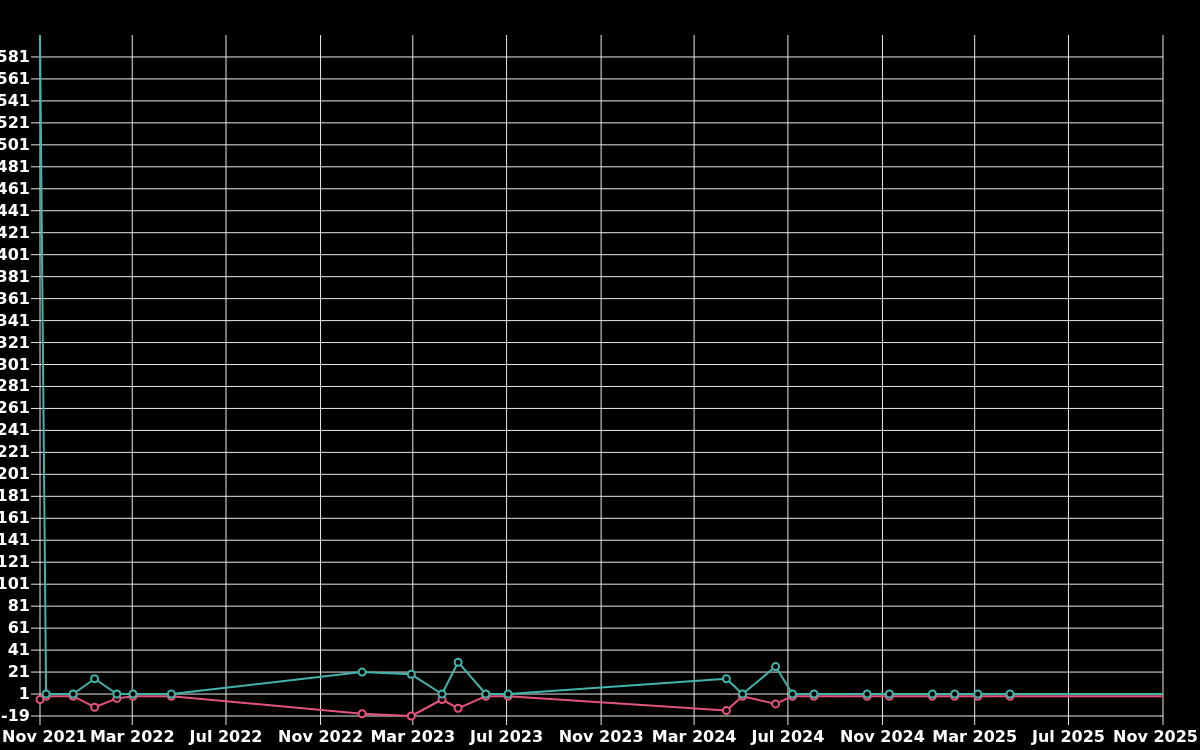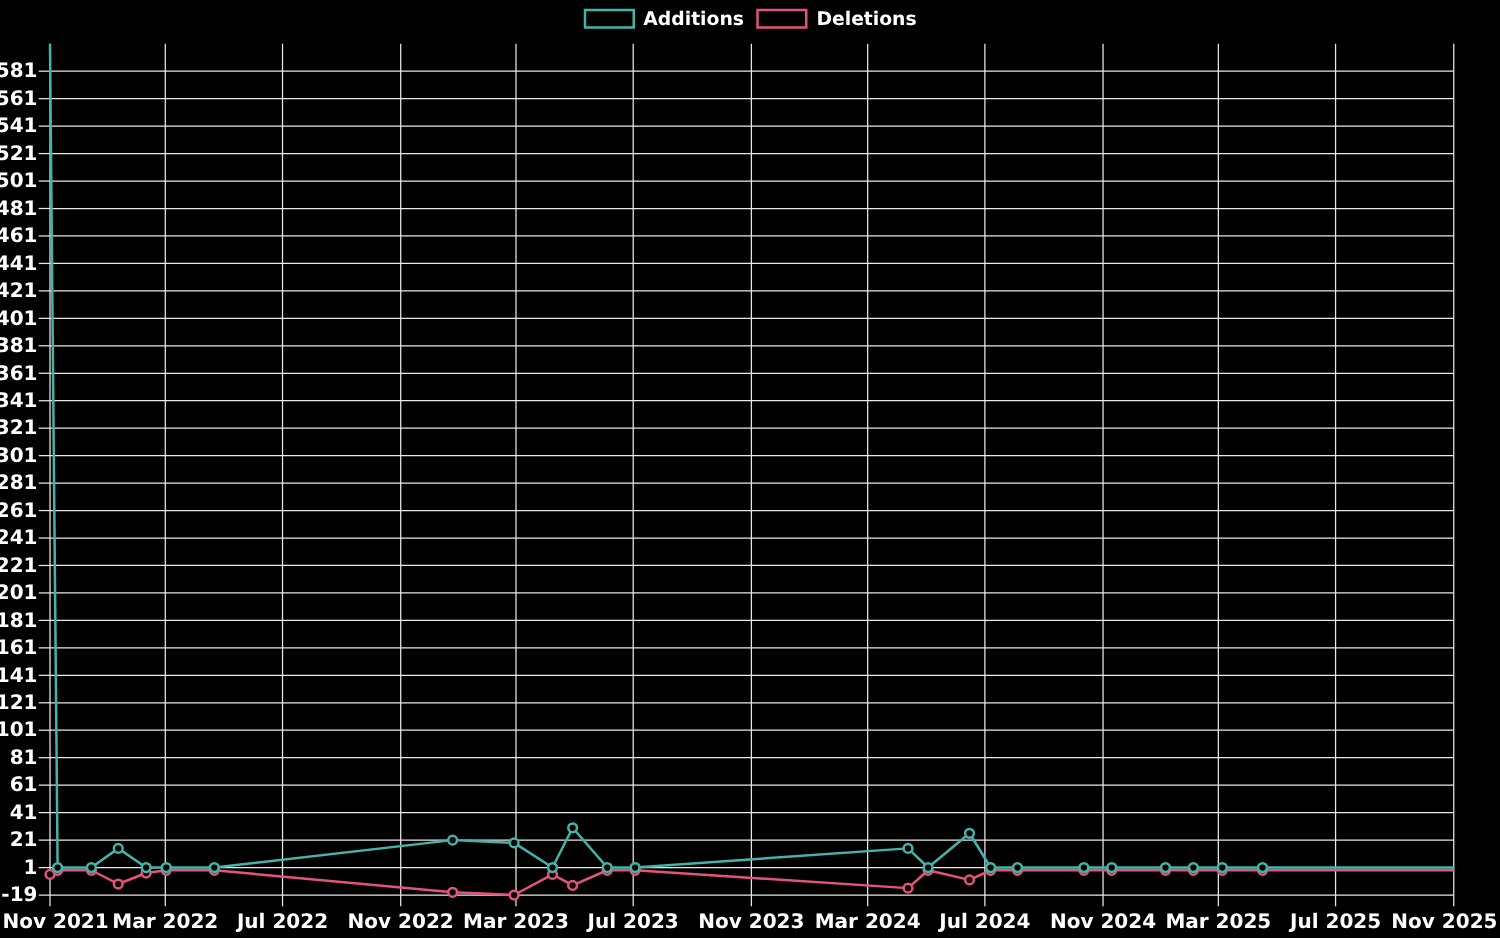--- a/index.html
+++ b/index.html
@@ -52,30 +52,20 @@
     top: 0;
     left: 0;
     z-index: 1;
   }
 </style>
 </head>
 <body>
 
 <div class="chart-wrap">
 
-  <div class="legend">
-    <div class="legend-item">
-      <span class="legend-swatch" style="border-color: rgb(68, 179, 170);"></span>
-      <span class="legend-label">Additions</span>
-    </div>
-    <div class="legend-item">
-      <span class="legend-swatch" style="border-color: rgb(228, 84, 122);"></span>
-      <span class="legend-label">Deletions</span>
-    </div>
-  </div>
 
   <svg class="plot" id="plot" width="1200" height="750">
       <line x1="40" y1="35" x2="40" y2="716" stroke="#e8e8e8" stroke-width="1"></line>
       <line x1="40" y1="716" x2="40" y2="725" stroke="#e8e8e8" stroke-width="1"></line>
       <text y="742" fill="#ffffff" font-size="16px" font-weight="bold" text-anchor="start" x="2">Nov 2021</text>
       <line x1="132.2381930184805" y1="35" x2="132.2381930184805" y2="716" stroke="#e8e8e8" stroke-width="1"></line>
       <line x1="132.2381930184805" y1="716" x2="132.2381930184805" y2="725" stroke="#e8e8e8" stroke-width="1"></line>
       <text y="742" fill="#ffffff" font-size="16px" font-weight="bold" text-anchor="middle" x="132.2381930184805">Mar 2022</text>
       <line x1="226.01368925393567" y1="35" x2="226.01368925393567" y2="716" stroke="#e8e8e8" stroke-width="1"></line>
       <line x1="226.01368925393567" y1="716" x2="226.01368925393567" y2="725" stroke="#e8e8e8" stroke-width="1"></line>

